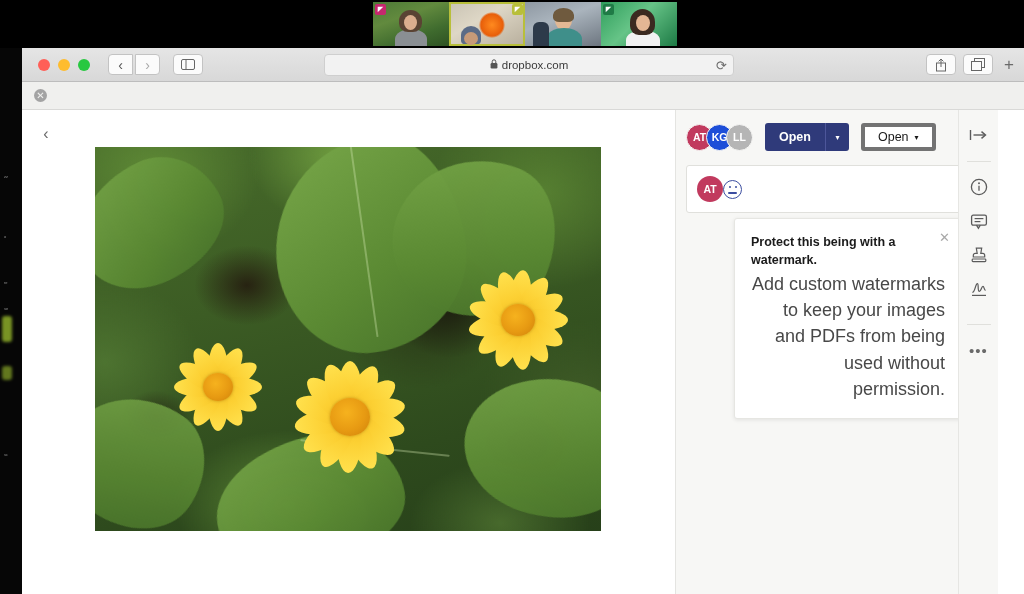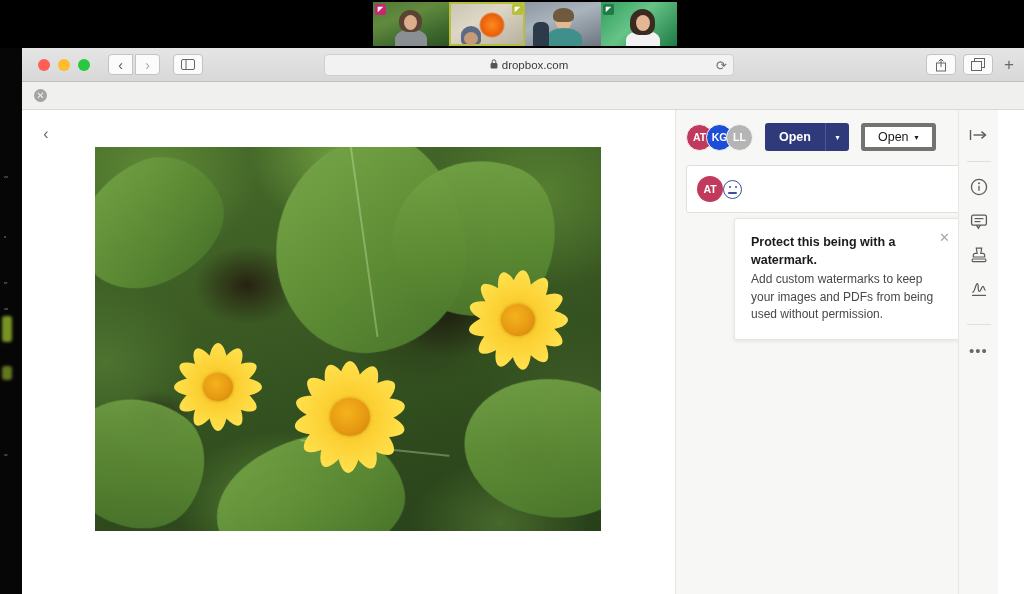--- a/index.html
+++ b/index.html
@@ -219,21 +219,21 @@
     background: #fff; border: 1px solid #e6e6e2; border-radius: 3px;
     box-shadow: 0 1px 4px rgba(0,0,0,.09); padding: 14px 16px 16px 16px;
   }
   .tooltip-card:after {
     content: ""; position: absolute; right: -7px; top: 26px;
     width: 12px; height: 12px; background: #fff;
     border-right: 1px solid #e6e6e2; border-top: 1px solid #e6e6e2;
     transform: rotate(45deg);
   }
   .tt-title { font-size: 12.5px; font-weight: bold; color: #1a1a1a; line-height: 1.45; padding-right: 18px; }
-  .tt-body { font-size: 12px; color: #484848; line-height: 1.45; margin-top: 2px; }
+  .tt-body { font-size: 18px; color: #484848; line-height: 1.45; margin-top: 2px; text-align: right; }
   .tt-close { position: absolute; right: 11px; top: 11px; color: #a8a8a8; font-size: 13px; cursor: pointer; }
 
   
   .rail {
     position: absolute; right: 0; top: 0; width: 40px; height: 100%;
     background: #f7f7f5; border-left: 1px solid #e6e6e3;
     display: flex; flex-direction: column; align-items: center; padding-top: 12px;
   }
   .rail-item { width: 26px; height: 26px; display: flex; align-items: center; justify-content: center; color: #5b5b5b; margin-bottom: 8px; }
   .rail-sep { width: 24px; height: 1px; background: #e0e0dc; margin: 5px 0 12px; }

